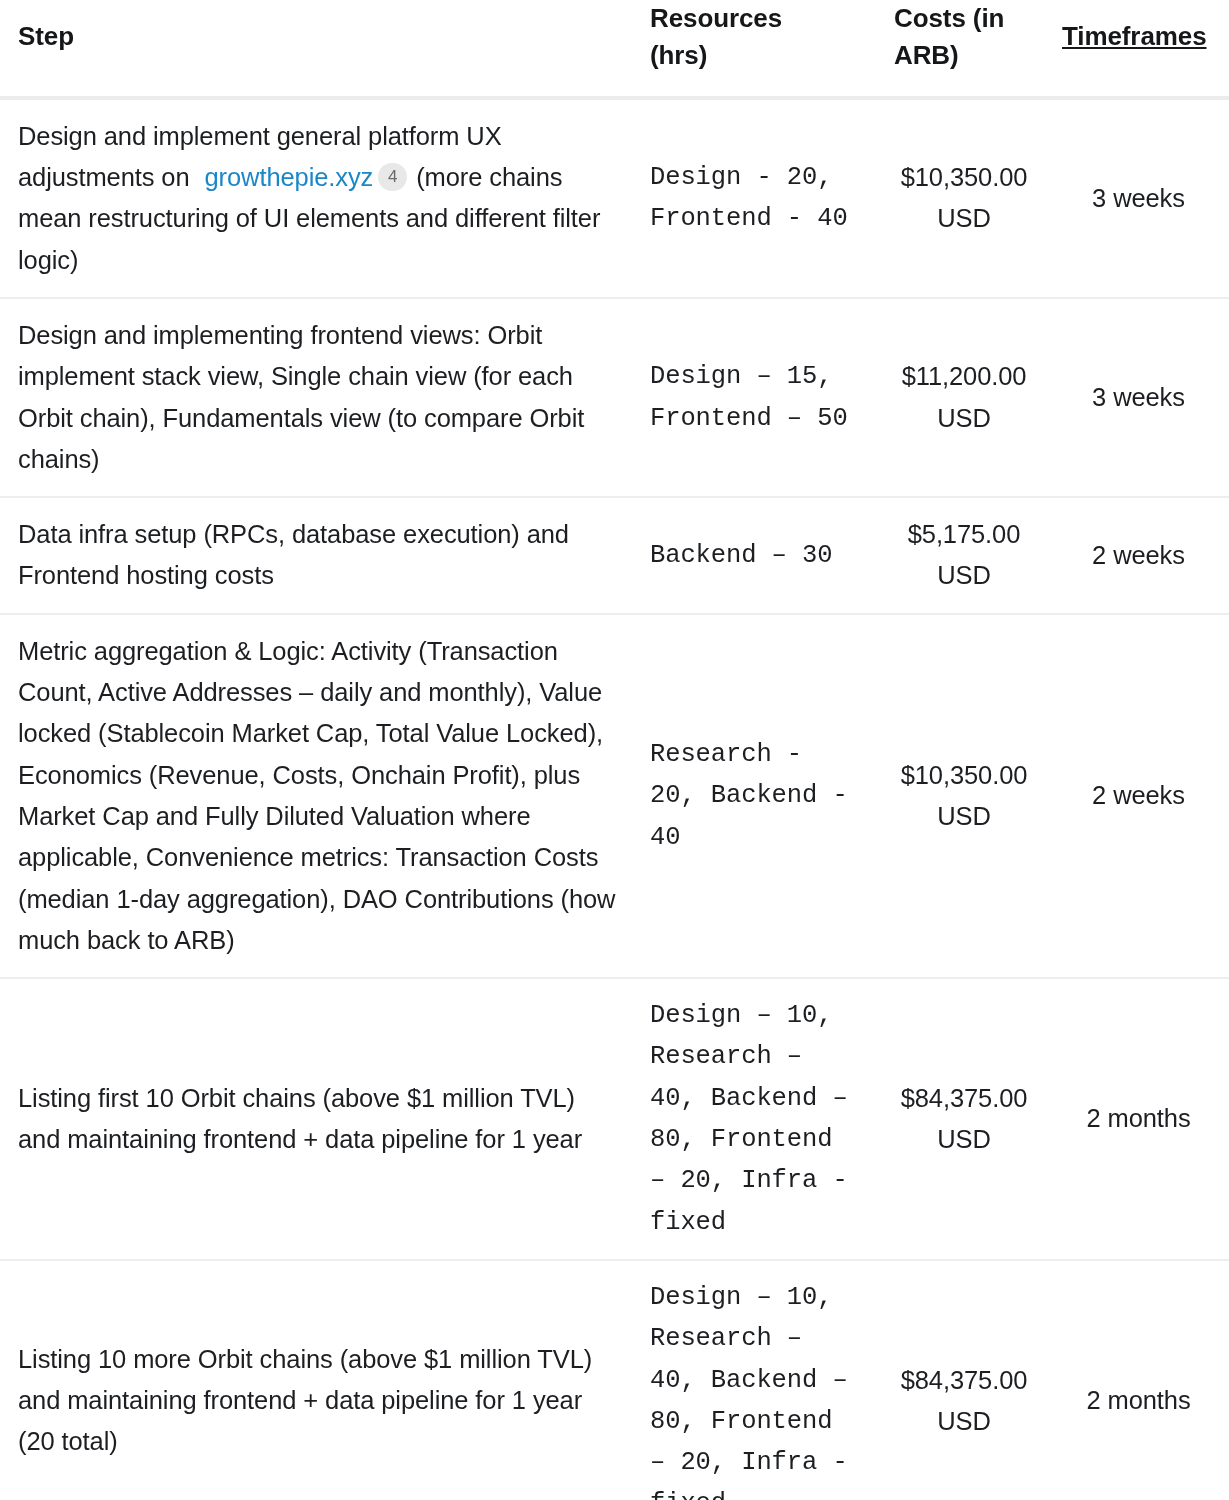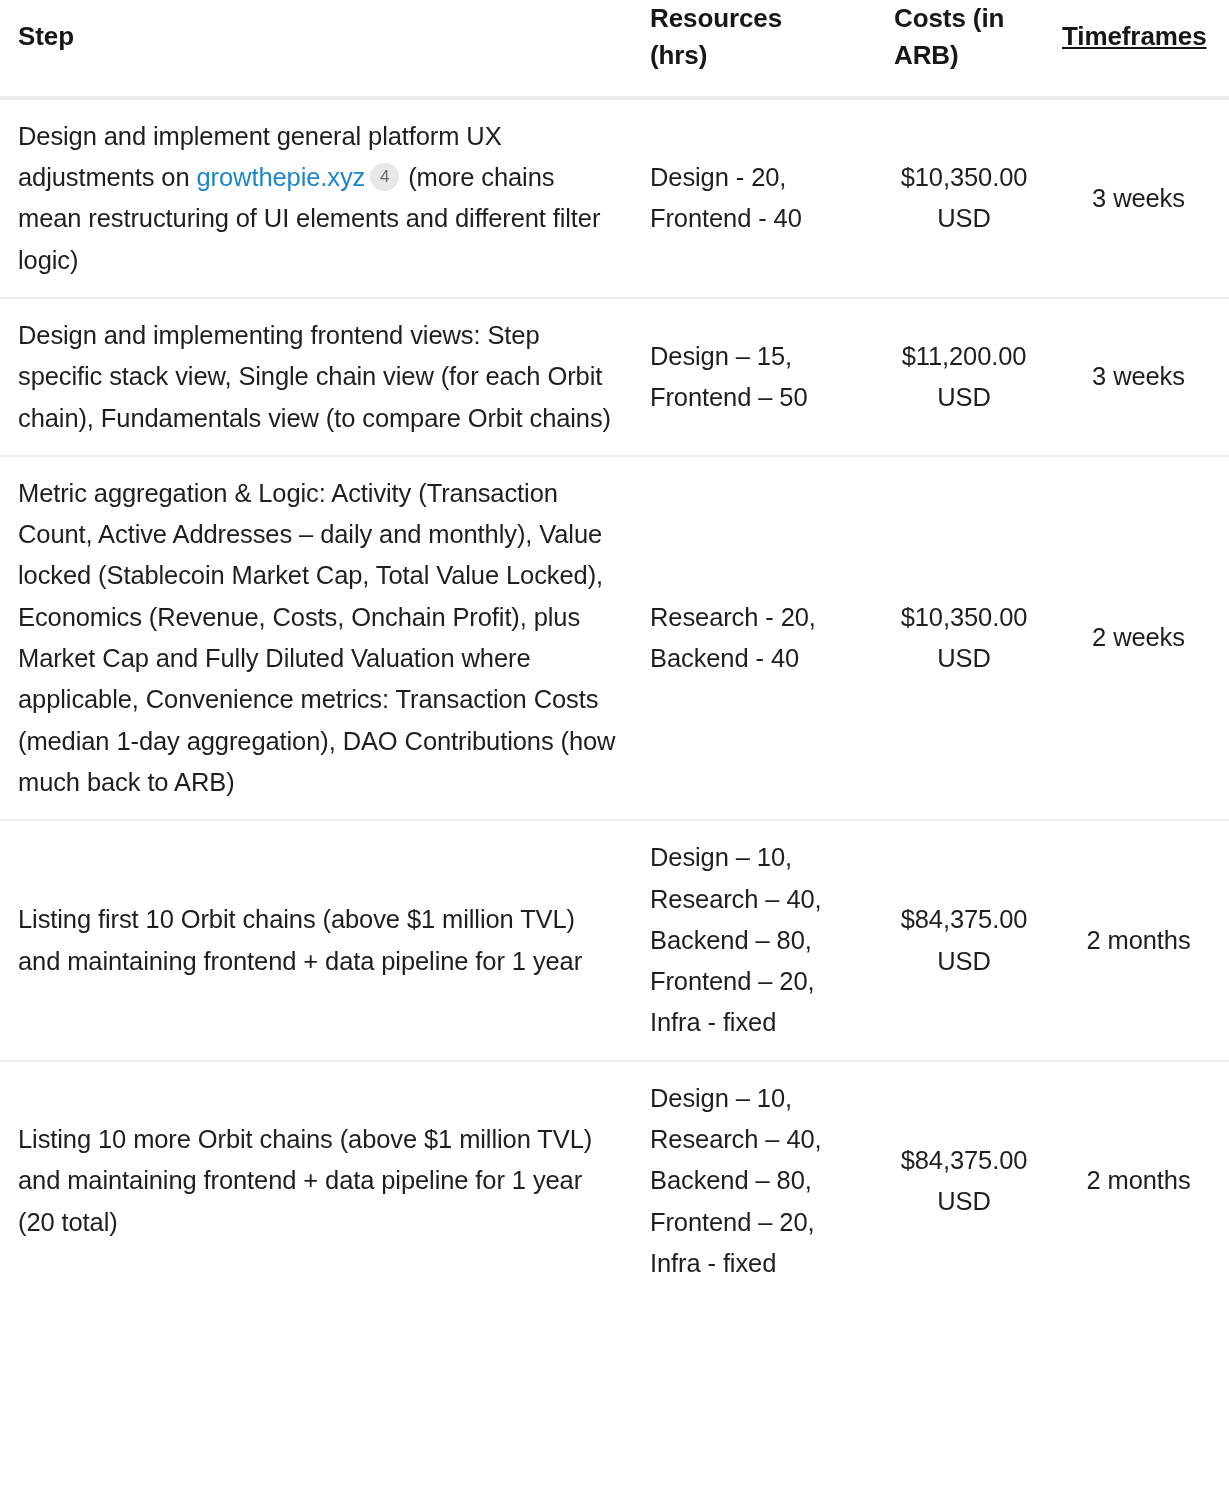--- a/index.html
+++ b/index.html
@@ -61,31 +61,32 @@
     font-size: 25.5px;
     line-height: 1.62;
     color: #1c1e21;
     vertical-align: middle;
     text-align: left;
     padding: 16px 14px 16px 0;
     border-bottom: 2px solid #eeeeee;
     letter-spacing: -0.1px;
   }
   tbody td.t-step { padding-left: 18px;  padding-right: 18px; }
-  tbody td.t-res  { padding-left: 14px; }
+  tbody td.t-res  { padding-left: 14px; font-family: Liberation Mono, monospace; }
   tbody td.t-cost { padding-left: 18px; text-align: center; }
   tbody td.t-time { padding-left: 14px; text-align: center; }
 
   tbody tr:last-child td { border-bottom: none; }
 
   
   a.inline-link {
     color: #1b87c9;
     text-decoration: none;
     cursor: pointer;
+    margin-left: 8px;
   }
   .ref-badge {
     display: inline-block;
     min-width: 17px;
     height: 28px;
     line-height: 28px;
     padding: 0 6px;
     margin: 0 2px 0 5px;
     border-radius: 14px;
     background: #e8e8e8;
@@ -130,27 +131,33 @@
     <tbody>
 
       <tr>
         <td class="t-step"><span>Design and implement general platform UX adjustments on </span><a class="inline-link" href="#">growthepie.xyz</a><span class="ref-badge">4</span><span> (more chains mean restructuring of UI elements and different filter logic)</span></td>
         <td class="t-res">Design - 20, Frontend - 40</td>
         <td class="t-cost">$10,350.00 USD</td>
         <td class="t-time">3 weeks</td>
       </tr>
 
       <tr>
-        <td class="t-step">Design and implementing frontend views: Step specific stack view, Single chain view (for each Orbit chain), Fundamentals view (to compare Orbit chains)</td>
+        <td class="t-step">Design and implementing frontend views: Orbit implement stack view, Single chain view (for each Orbit chain), Fundamentals view (to compare Orbit chains)</td>
         <td class="t-res">Design – 15, Frontend – 50</td>
         <td class="t-cost">$11,200.00 USD</td>
         <td class="t-time">3 weeks</td>
       </tr>
 
 
+      <tr>
+        <td class="t-step">Data infra setup (RPCs, database execution) and Frontend hosting costs</td>
+        <td class="t-res">Backend – 30</td>
+        <td class="t-cost">$5,175.00 USD</td>
+        <td class="t-time">2 weeks</td>
+      </tr>
 
       <tr>
         <td class="t-step">Metric aggregation &amp; Logic: Activity (Transaction Count, Active Addresses – daily and monthly), Value locked (Stablecoin Market Cap, Total Value Locked), Economics (Revenue, Costs, Onchain Profit), plus Market Cap and Fully Diluted Valuation where applicable, Convenience metrics: Transaction Costs (median 1-day aggregation), DAO Contributions (how much back to ARB)</td>
         <td class="t-res">Research - 20, Backend - 40</td>
         <td class="t-cost">$10,350.00 USD</td>
         <td class="t-time">2 weeks</td>
       </tr>
 
       <tr>
         <td class="t-step">Listing first 10 Orbit chains (above $1 million TVL) and maintaining frontend + data pipeline for 1 year</td>

